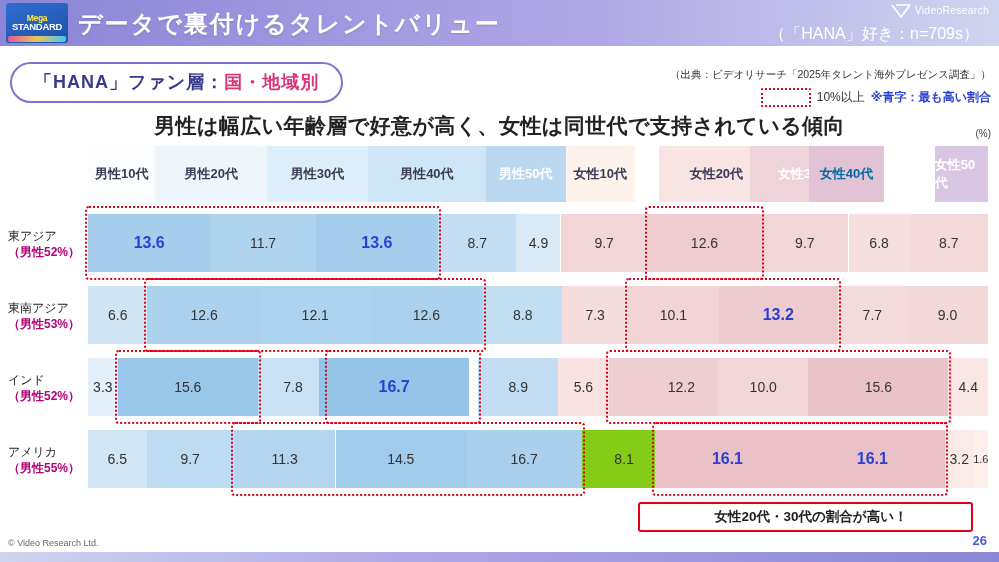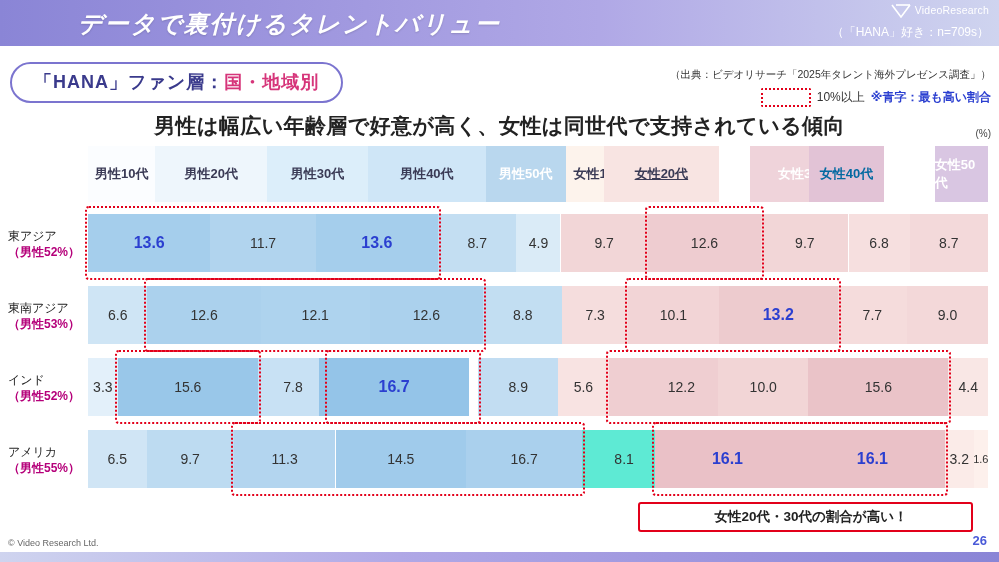--- a/index.html
+++ b/index.html
@@ -28,32 +28,31 @@
   .logo-box .l2{color:#ffffff;font-size:9.5px;letter-spacing:-.3px;}
   .logo-flag{
     position:absolute;left:2px;bottom:1px;width:58px;height:6px;
     background:linear-gradient(90deg,#ff5a8a,#ffd24a,#4ad0ff);
     opacity:.9;border-radius:2px;
   }
   .header-title{
     position:absolute;left:78px;top:8px;
     font-size:24px;font-weight:bold;color:#ffffff;letter-spacing:2px;
     text-shadow:0 1px 2px rgba(0,0,0,.15);
-    font-style:italic;
   }
   .vr-logo{
     position:absolute;right:10px;top:4px;text-align:right;
     color:#ffffff;font-size:10.5px;line-height:1.25;
   }
   .vr-logo .vr-name{font-size:10.5px;letter-spacing:.2px;}
   .vr-mark{
     display:inline-block;vertical-align:middle;margin-right:4px;
   }
   .vr-sub{
-    position:absolute;right:10px;top:24px;color:#ffffff;font-size:12px;
+    position:absolute;right:20px;top:24px;color:#ffffff;font-size:16px;
   }
   
   .section-title{
     position:absolute;left:10px;top:62px;
     background:#ffffff;border:2.5px solid #7b74cf;border-radius:22px;
     padding:6px 22px 7px 22px;
     font-size:18px;font-weight:bold;color:#3a3a8c;letter-spacing:1px;
     white-space:nowrap;
   }
   .section-title .hl{color:#d6357a;}
@@ -120,20 +119,25 @@
     position:absolute;left:8px;bottom:14px;font-size:9px;color:#666;
   }
   .pageno{
     position:absolute;right:12px;bottom:14px;font-size:13px;color:#4a5ad8;font-weight:bold;
   }
 </style>
 </head>
 <body>
 
 <div class="header">
+  <div class="logo-box">
+    <span class="l1">Mega</span>
+    <span class="l2">STANDARD</span>
+    <span class="logo-flag"></span>
+  </div>
   <div class="header-title">データで裏付けるタレントバリュー</div>
   <div class="vr-logo">
     <svg class="vr-mark" width="20" height="14" viewBox="0 0 20 14">
       <path d="M1 1 L10 13 L19 1" fill="none" stroke="#ffffff" stroke-width="1.6"></path>
       <path d="M5 1 L19 1" fill="none" stroke="#ffffff" stroke-width="1.6"></path>
     </svg><span class="vr-name">VideoResearch</span>
   </div>
   <div class="vr-sub">（「HANA」好き：n=709s）</div>
 </div>
 
@@ -151,21 +155,21 @@
 <div class="main-heading">男性は幅広い年齢層で好意が高く、女性は同世代で支持されている傾向</div>
 <div class="pct-unit">(%)</div>
 
 <div class="chart" id="chart">
     <div class="col-head" style="left: 80px; width: 67.4831px; background: rgb(251, 253, 255); color: rgb(58, 58, 85);">男性10代</div>
     <div class="col-head" style="left: 147.483px; width: 111.572px; background: rgb(238, 246, 252); color: rgb(58, 58, 85);">男性20代</div>
     <div class="col-head" style="left: 259.055px; width: 100.775px; background: rgb(220, 238, 250); color: rgb(58, 58, 85);">男性30代</div>
     <div class="col-head" style="left: 359.83px; width: 118.095px; background: rgb(207, 230, 247); color: rgb(58, 58, 85);">男性40代</div>
     <div class="col-head" style="left: 477.926px; width: 79.855px; background: rgb(185, 215, 238); color: rgb(255, 255, 255);">男性50代</div>
     <div class="col-head" style="left: 557.781px; width: 69.0577px; background: rgb(253, 243, 236); color: rgb(58, 58, 85);">女性10代</div>
-    <div class="col-head" style="left: 596px; width: 114.721px; background: rgb(248, 228, 226); color: rgb(58, 58, 85); text-decoration: underline;">女性20代</div>
+    <div class="col-head" style="left: 651px; width: 114.721px; background: rgb(248, 228, 226); color: rgb(58, 58, 85);">女性20代</div>
     <div class="col-head" style="left: 741.56px; width: 110.222px; background: rgb(239, 211, 218); color: rgb(255, 255, 255);">女性30代</div>
     <div class="col-head" style="left: 801px; width: 74.9063px; background: rgb(226, 195, 214); color: #0369a1;">女性40代</div>
     <div class="col-head" style="left: 926.688px; width: 53.3117px; background: rgb(217, 198, 226); color: rgb(255, 255, 255);">女性50代</div>
     <div class="row-label" style="top: 82px;"><span>東アジア</span><br><span class="sub">（男性52%）</span></div>
     <div class="cell hi" style="left: 80px; width: 122.4px; top: 68px; background: rgb(165, 206, 236);">13.6</div>
     <div class="cell" style="left: 202.4px; width: 105.3px; top: 68px; background: rgb(177, 212, 238);">11.7</div>
     <div class="cell hi" style="left: 307.7px; width: 122.4px; top: 68px; background: rgb(165, 206, 236);">13.6</div>
     <div class="cell" style="left: 430.1px; width: 78.3px; top: 68px; background: rgb(195, 222, 242);">8.7</div>
     <div class="cell" style="left: 508.4px; width: 44.1px; top: 68px; background: rgb(218, 235, 247);">4.9</div>
     <div class="cell" style="left: 552.5px; width: 87.3px; top: 68px; background: rgb(242, 214, 215);">9.7</div>
@@ -194,21 +198,21 @@
     <div class="cell" style="left: 600.579px; width: 109.69px; top: 212px; background: rgb(239, 206, 209); padding-left: 36px;">12.2</div>
     <div class="cell" style="left: 710.27px; width: 89.9101px; top: 212px; background: rgb(242, 213, 214);">10.0</div>
     <div class="cell" style="left: 800.18px; width: 140.26px; top: 212px; background: rgb(234, 195, 200);">15.6</div>
     <div class="cell" style="left: 940.44px; width: 39.5604px; top: 212px; background: rgb(249, 231, 229);">4.4</div>
     <div class="row-label" style="top: 298px;"><span>アメリカ</span><br><span class="sub">（男性55%）</span></div>
     <div class="cell" style="left: 80px; width: 58.5px; top: 284px; background: rgb(208, 229, 245);">6.5</div>
     <div class="cell" style="left: 138.5px; width: 87.3px; top: 284px; background: rgb(189, 219, 241);">9.7</div>
     <div class="cell" style="left: 225.8px; width: 101.7px; top: 284px; background: rgb(179, 213, 239);">11.3</div>
     <div class="cell" style="left: 327.5px; width: 130.5px; top: 284px; background: rgb(160, 203, 235);">14.5</div>
     <div class="cell" style="left: 458px; width: 116.1px; top: 284px; background: rgb(170, 208, 237);">16.7</div>
-    <div class="cell" style="left: 574.1px; width: 84px; top: 284px; background: #5eead4;">8.1</div>
+    <div class="cell" style="left: 574.1px; width: 84px; top: 284px; background: #84cc16;">8.1</div>
     <div class="cell hi" style="left: 647px; width: 144.9px; top: 284px; background: rgb(234, 193, 199);">16.1</div>
     <div class="cell hi" style="left: 791.9px; width: 144.9px; top: 284px; background: rgb(234, 193, 199);">16.1</div>
     <div class="cell" style="left: 936.8px; width: 28.8px; top: 284px; background: rgb(251, 235, 232);">3.2</div>
     <div class="cell" style="left: 965.6px; width: 14.4px; top: 284px; background: rgb(253, 240, 236); font-size: 11px;">1.6</div>
     <div class="dotbox" style="left: 77px; top: 60px; width: 356.1px; height: 74px;"></div>
     <div class="dotbox" style="left: 636.8px; top: 60px; width: 119.4px; height: 74px;"></div>
     <div class="dotbox" style="left: 136.4px; top: 132px; width: 341.7px; height: 74px;"></div>
     <div class="dotbox" style="left: 617px; top: 132px; width: 215.7px; height: 74px;"></div>
     <div class="dotbox" style="left: 106.67px; top: 204px; width: 146.26px; height: 74px;"></div>
     <div class="dotbox" style="left: 317.06px; top: 204px; width: 156.15px; height: 74px;"></div>

